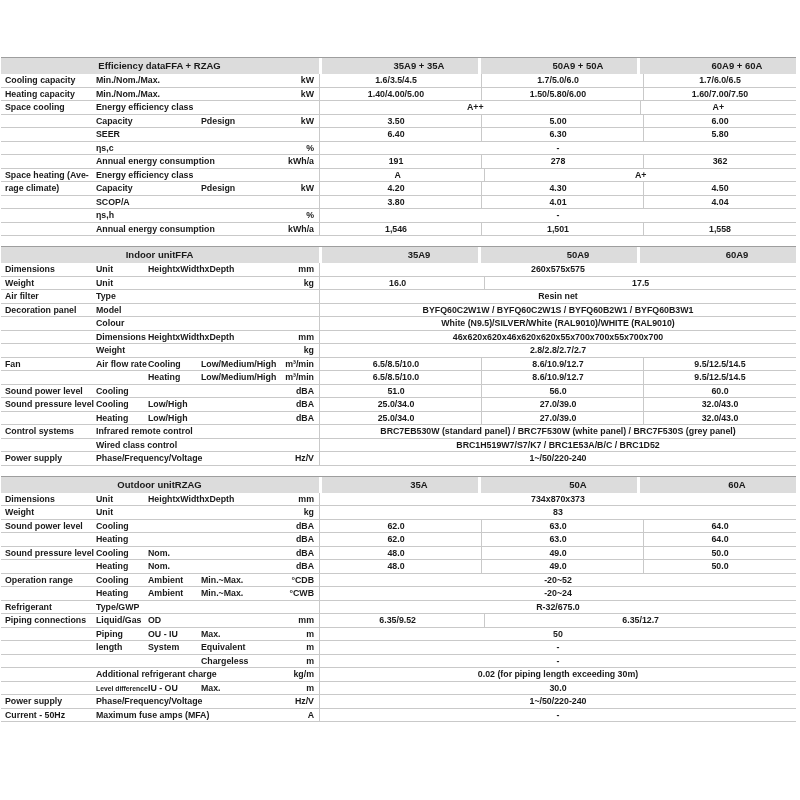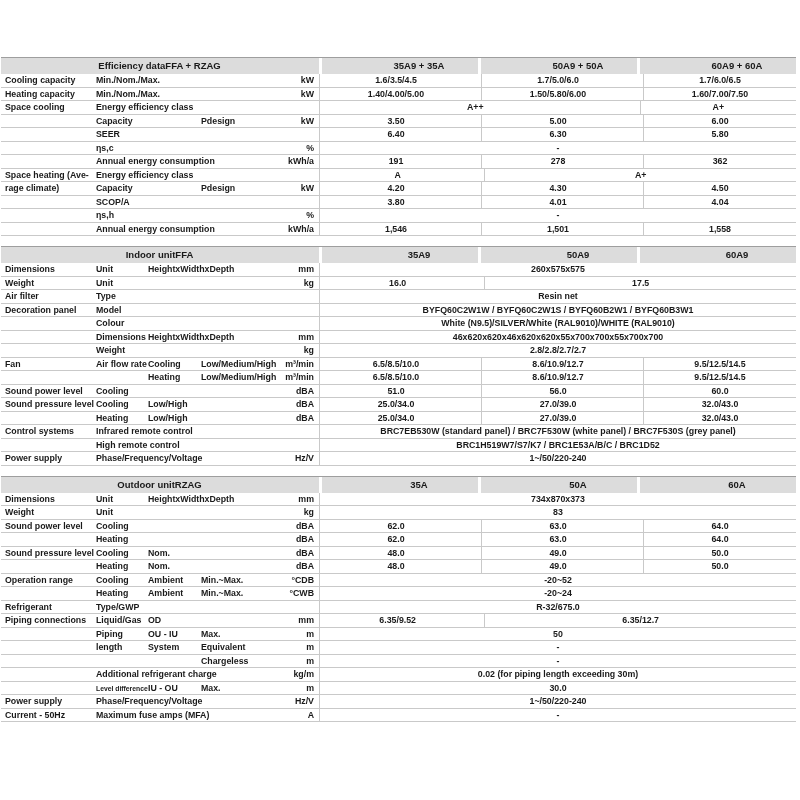--- a/index.html
+++ b/index.html
@@ -314,21 +314,21 @@
         <div class="labels">
           <span class="lb l1">Control systems</span>
           <span class="lb l2">Infrared remote control</span>
         </div>
         <div class="vals">
           <div class="vcell s3">BRC7EB530W (standard panel) / BRC7F530W (white panel) / BRC7F530S (grey panel)</div>
         </div>
       </div>
       <div class="row">
         <div class="labels">
-          <span class="lb l2">High remote control</span>
+          <span class="lb l2">Wired class control</span>
         </div>
         <div class="vals">
           <div class="vcell s3">BRC1H519W7/S7/K7 / BRC1E53A/B/C / BRC1D52</div>
         </div>
       </div>
       <div class="row">
         <div class="labels">
           <span class="lb l1">Power supply</span>
           <span class="lb l2">Phase/Frequency/Voltage</span>
           <span class="unit">Hz/V</span>

